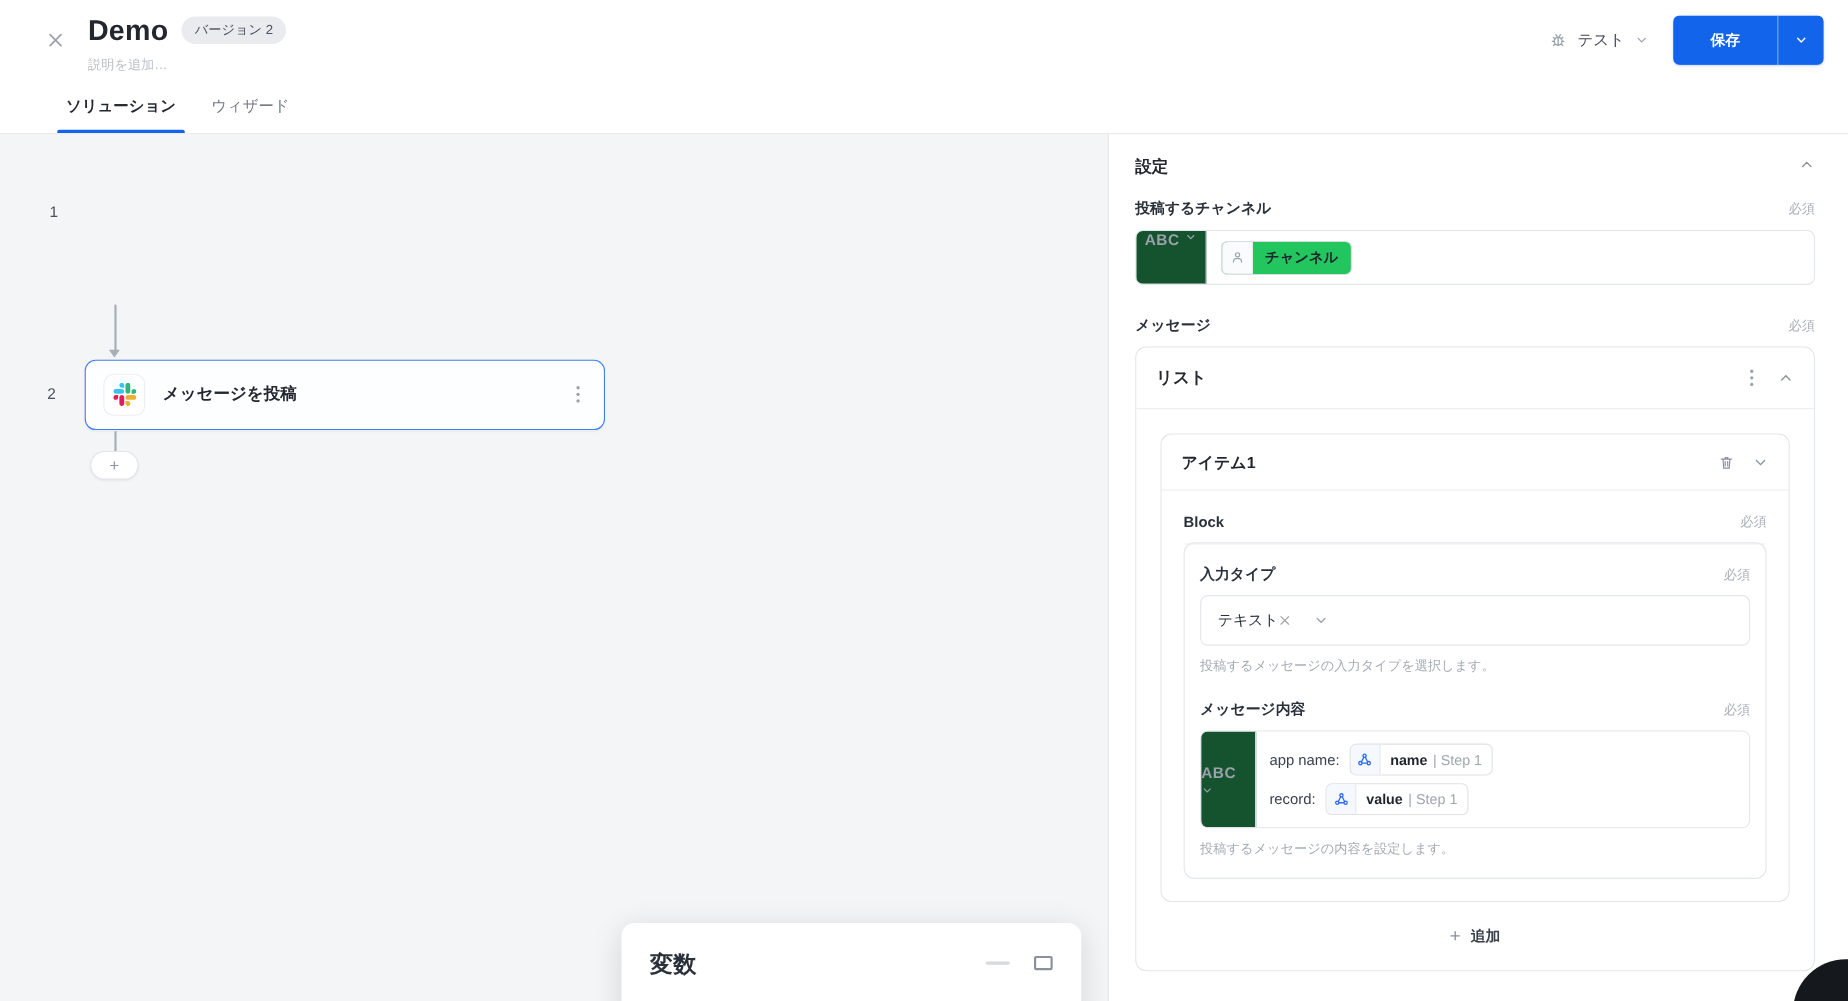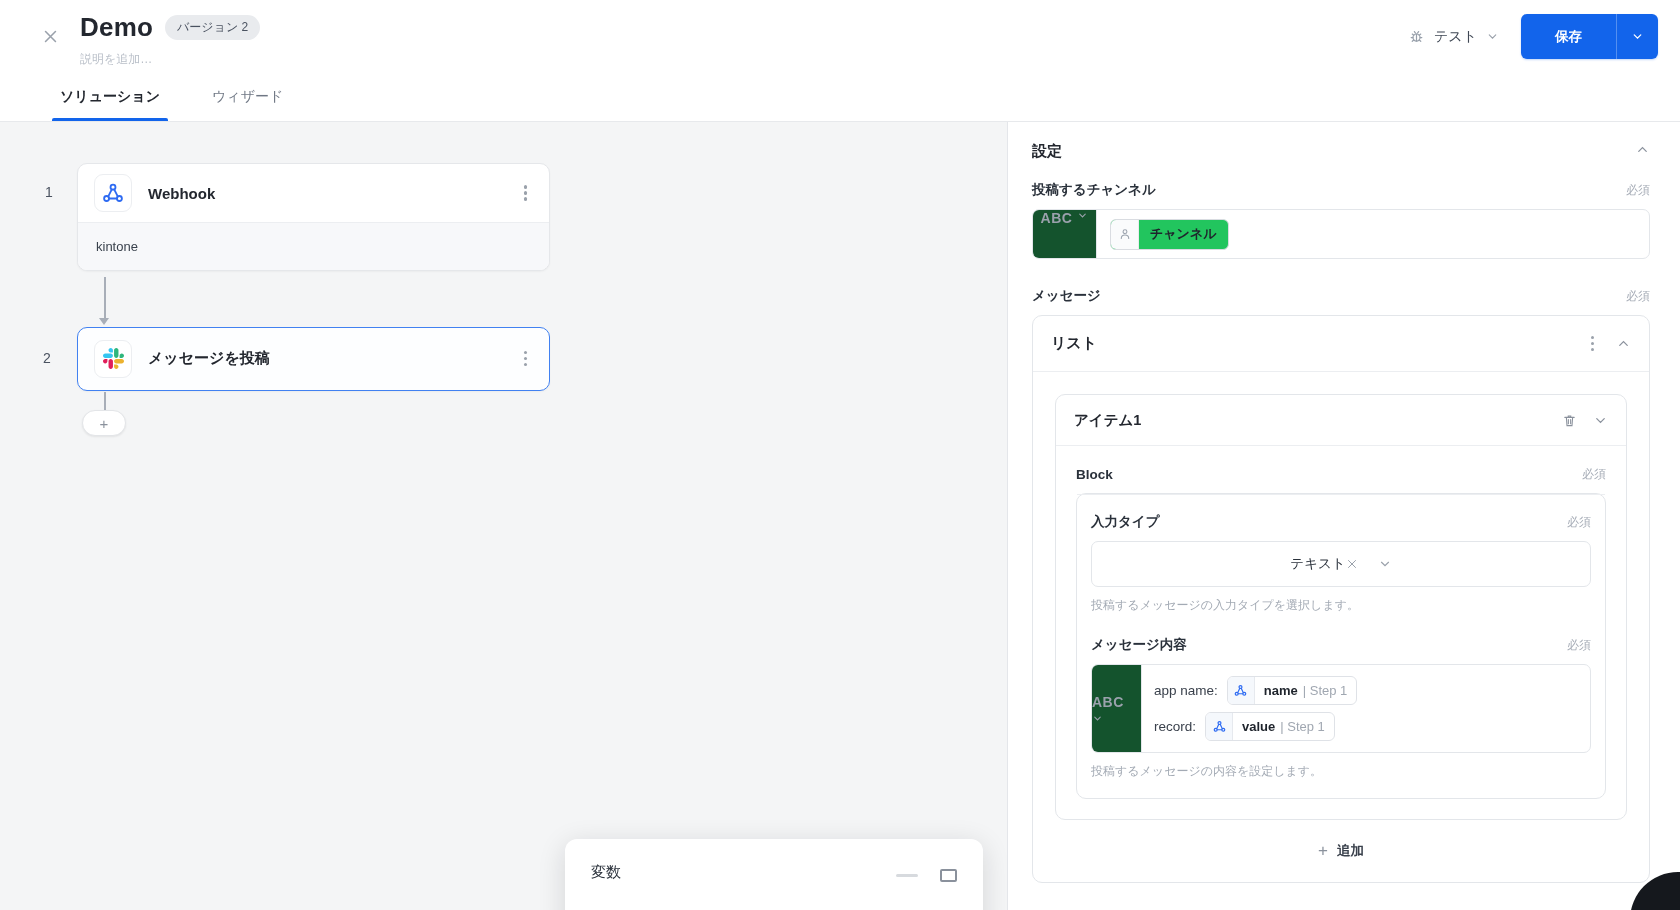--- a/index.html
+++ b/index.html
@@ -42,21 +42,21 @@
   }
   .save-main {
     background:#1264eb; color:#fff; border:none; padding:0 34px;
     font-size:13.5px; font-weight:600; cursor:pointer; font-family:inherit;
   }
   .save-caret {
     background:#1264eb; border:none; border-left:1px solid rgba(255,255,255,.28);
     width:42px; display:flex; align-items:center; justify-content:center;
     color:#fff; cursor:pointer;
   }
-  .tabs { position:absolute; bottom:0; left:58px; display:flex; gap:48px; }
+  .tabs { position:absolute; bottom:0; left:58px; display:flex; gap:28px; }
   .tab { position:relative; padding:0 2px 15px; font-size:14px; cursor:pointer; }
   .tab.active { color:#23272f; font-weight:700; }
   .tab.inactive { color:#6f7784; font-weight:500; }
   .tab.active::after {
     content:""; position:absolute; left:-6px; right:-6px; bottom:0; height:3px;
     background:#1264eb; border-radius:2px 2px 0 0;
   }
 
   
   .canvas {
@@ -101,21 +101,21 @@
     display:flex; align-items:center; justify-content:center; cursor:pointer;
   }
 
   
   .vars-panel {
     position:absolute; left:565px; top:717px; width:418px; height:90px;
     background:#fff; border-radius:12px 12px 0 0;
     box-shadow:0 6px 28px rgba(20,24,31,.14);
     display:flex; align-items:flex-start; padding:24px 26px 0 26px;
   }
-  .vars-title { font-size:15px; font-weight:400; color:#2a313b; flex:1; }
+  .vars-title { font-size:21px; font-weight:700; color:#2a313b; flex:1; }
   .vars-icons { display:flex; align-items:center; gap:22px; padding-top:6px; }
   .min-dash { width:22px; height:2.5px; border-radius:2px; background:#d7dade; cursor:pointer; }
   .max-box { width:17px; height:13px; border:2px solid #8a919c; border-radius:2px; background:#fff; cursor:pointer; }
 
   
   .panel {
     position:absolute; top:122px; left:1009px; right:0; bottom:0;
     background:#fff; padding:20px 30px 0 23px; overflow:hidden;
   }
   .panel-head { display:flex; align-items:flex-start; justify-content:space-between; margin-bottom:20px; }
@@ -156,21 +156,21 @@
   .item-head .head-title { font-size:14.5px; }
   .item-body { border-top:1px solid #eceef1; padding:20px 20px 20px; }
 
   .object-card { border:1px solid #e3e6ea; border-radius:10px; background:#fff; }
   .object-head { height:47px; display:flex; align-items:center; justify-content:space-between; padding:0 16px; }
   .object-head .head-title { font-size:14.5px; }
   .object-body { border-top:1px solid #eceef1; padding:18px 14px 18px; }
 
   .select-box {
     height:46px; border:1px solid #e3e6ea; border-radius:7px;
-    display:flex; align-items:center; justify-content:center;
+    display:flex; align-items:center; justify-content:flex-start;
     padding:0 15px; cursor:pointer; background:#fff;
   }
   .select-value { font-size:13.5px; color:#2a313b; }
   .select-icons { display:flex; align-items:center; gap:20px; color:#9aa1ab; }
   .help-text { margin-top:10px; font-size:12px; color:#a3aab4; }
   .mt22 { margin-top:22px; }
 
   .content-box {
     border:1px solid #e3e6ea; border-radius:7px; display:flex;
     overflow:hidden; min-height:84px; background:#fff;
@@ -245,39 +245,20 @@
   </div>
   <div class="tabs">
     <div class="tab active">ソリューション</div>
     <div class="tab inactive">ウィザード</div>
   </div>
 </div>
 
 <div class="canvas">
 
   <div class="step-number num1">1</div>
-  <div class="step-card card1">
-    <div class="step-head">
-      <div class="app-icon">
-        <svg width="22" height="22" viewBox="0 0 24 24" fill="none" stroke="#2e6bf2" stroke-width="2" stroke-linecap="round">
-          <circle cx="12" cy="5.6" r="2.7"></circle>
-            <circle cx="5" cy="18" r="2.7"></circle>
-            <circle cx="19" cy="18" r="2.7"></circle>
-          <path d="M10.7 8L7 15.5M13.3 8L17 15.5M7.7 18h8.6"></path>
-        </svg>
-      </div>
-      <div class="step-title">Webhook</div>
-      <button class="kebab">
-          <i></i>
-          <i></i>
-          <i></i>
-        </button>
-    </div>
-    <div class="step-sub">kintone</div>
-  </div>
 
   <div class="connector conn1"></div>
   <div class="arrowhead"></div>
 
   <div class="step-number num2">2</div>
   <div class="step-card card2">
     <div class="step-head">
       <div class="app-icon">
         <svg width="21" height="21" viewBox="0 0 122.8 122.8">
           <path fill="#e01e5a" d="M25.8 77.6c0 7.1-5.8 12.9-12.9 12.9S0 84.7 0 77.6s5.8-12.9 12.9-12.9h12.9v12.9zM32.3 77.6c0-7.1 5.8-12.9 12.9-12.9s12.9 5.8 12.9 12.9v32.3c0 7.1-5.8 12.9-12.9 12.9s-12.9-5.8-12.9-12.9V77.6z"></path>

